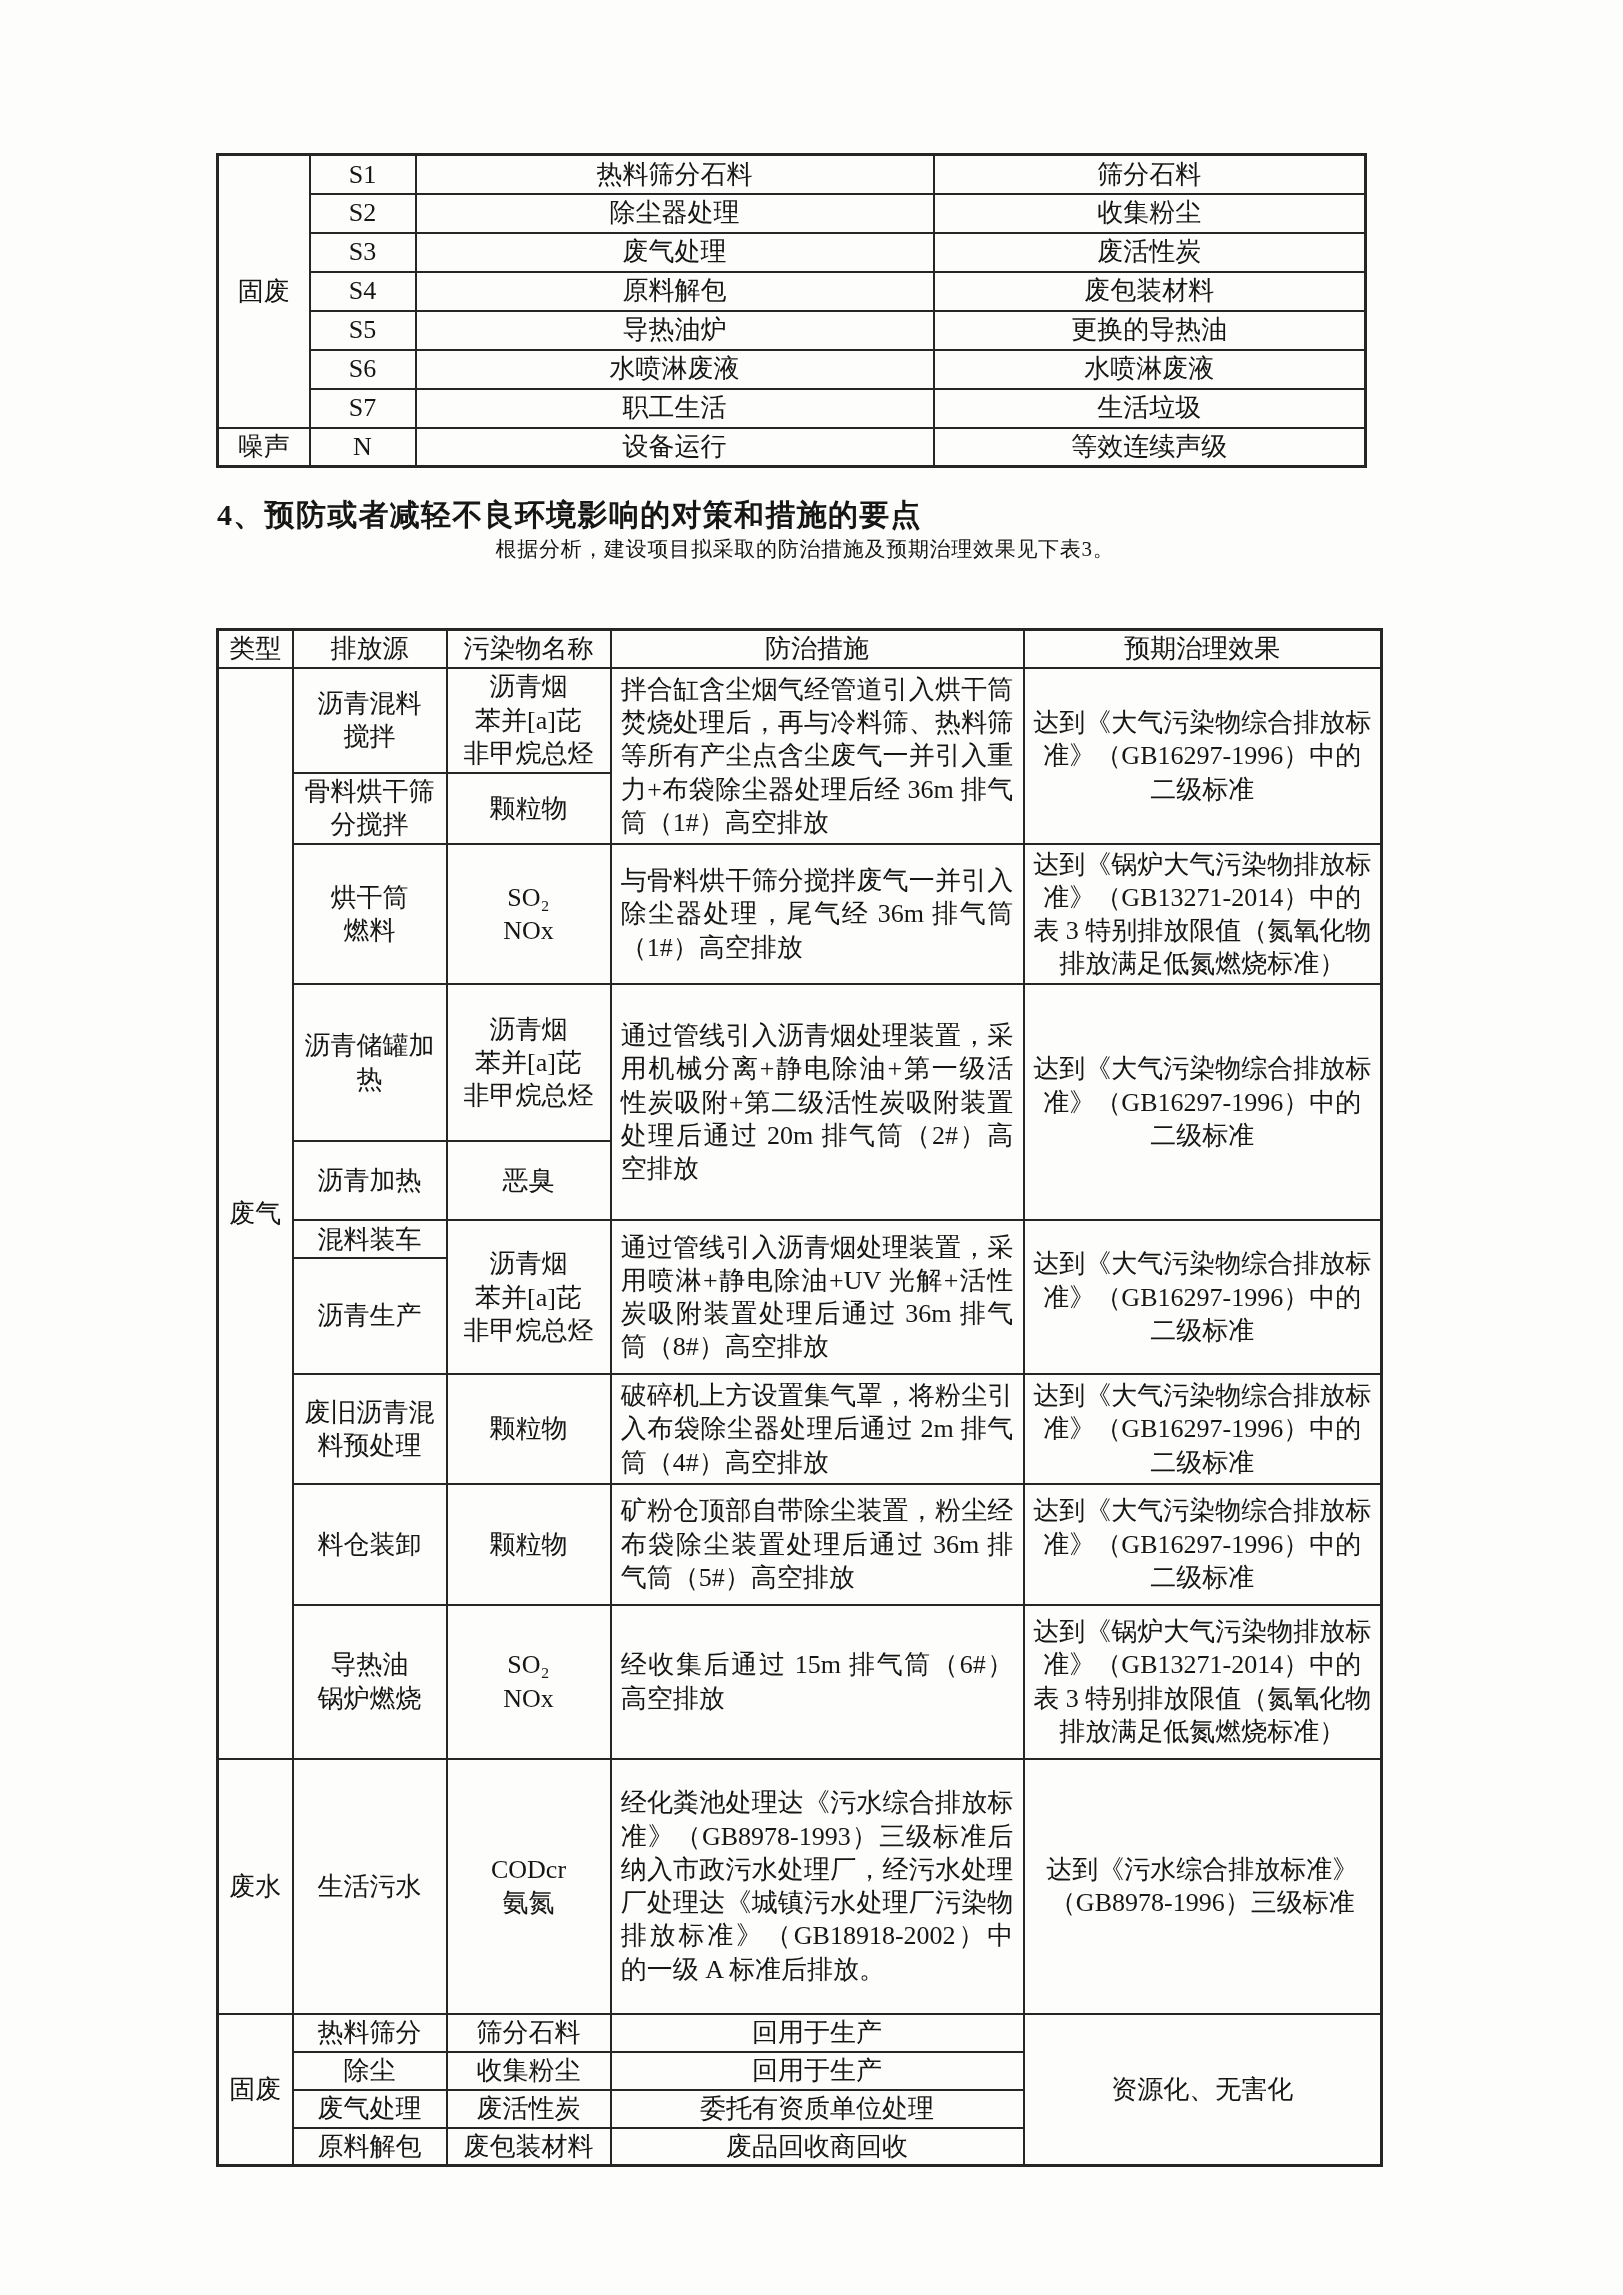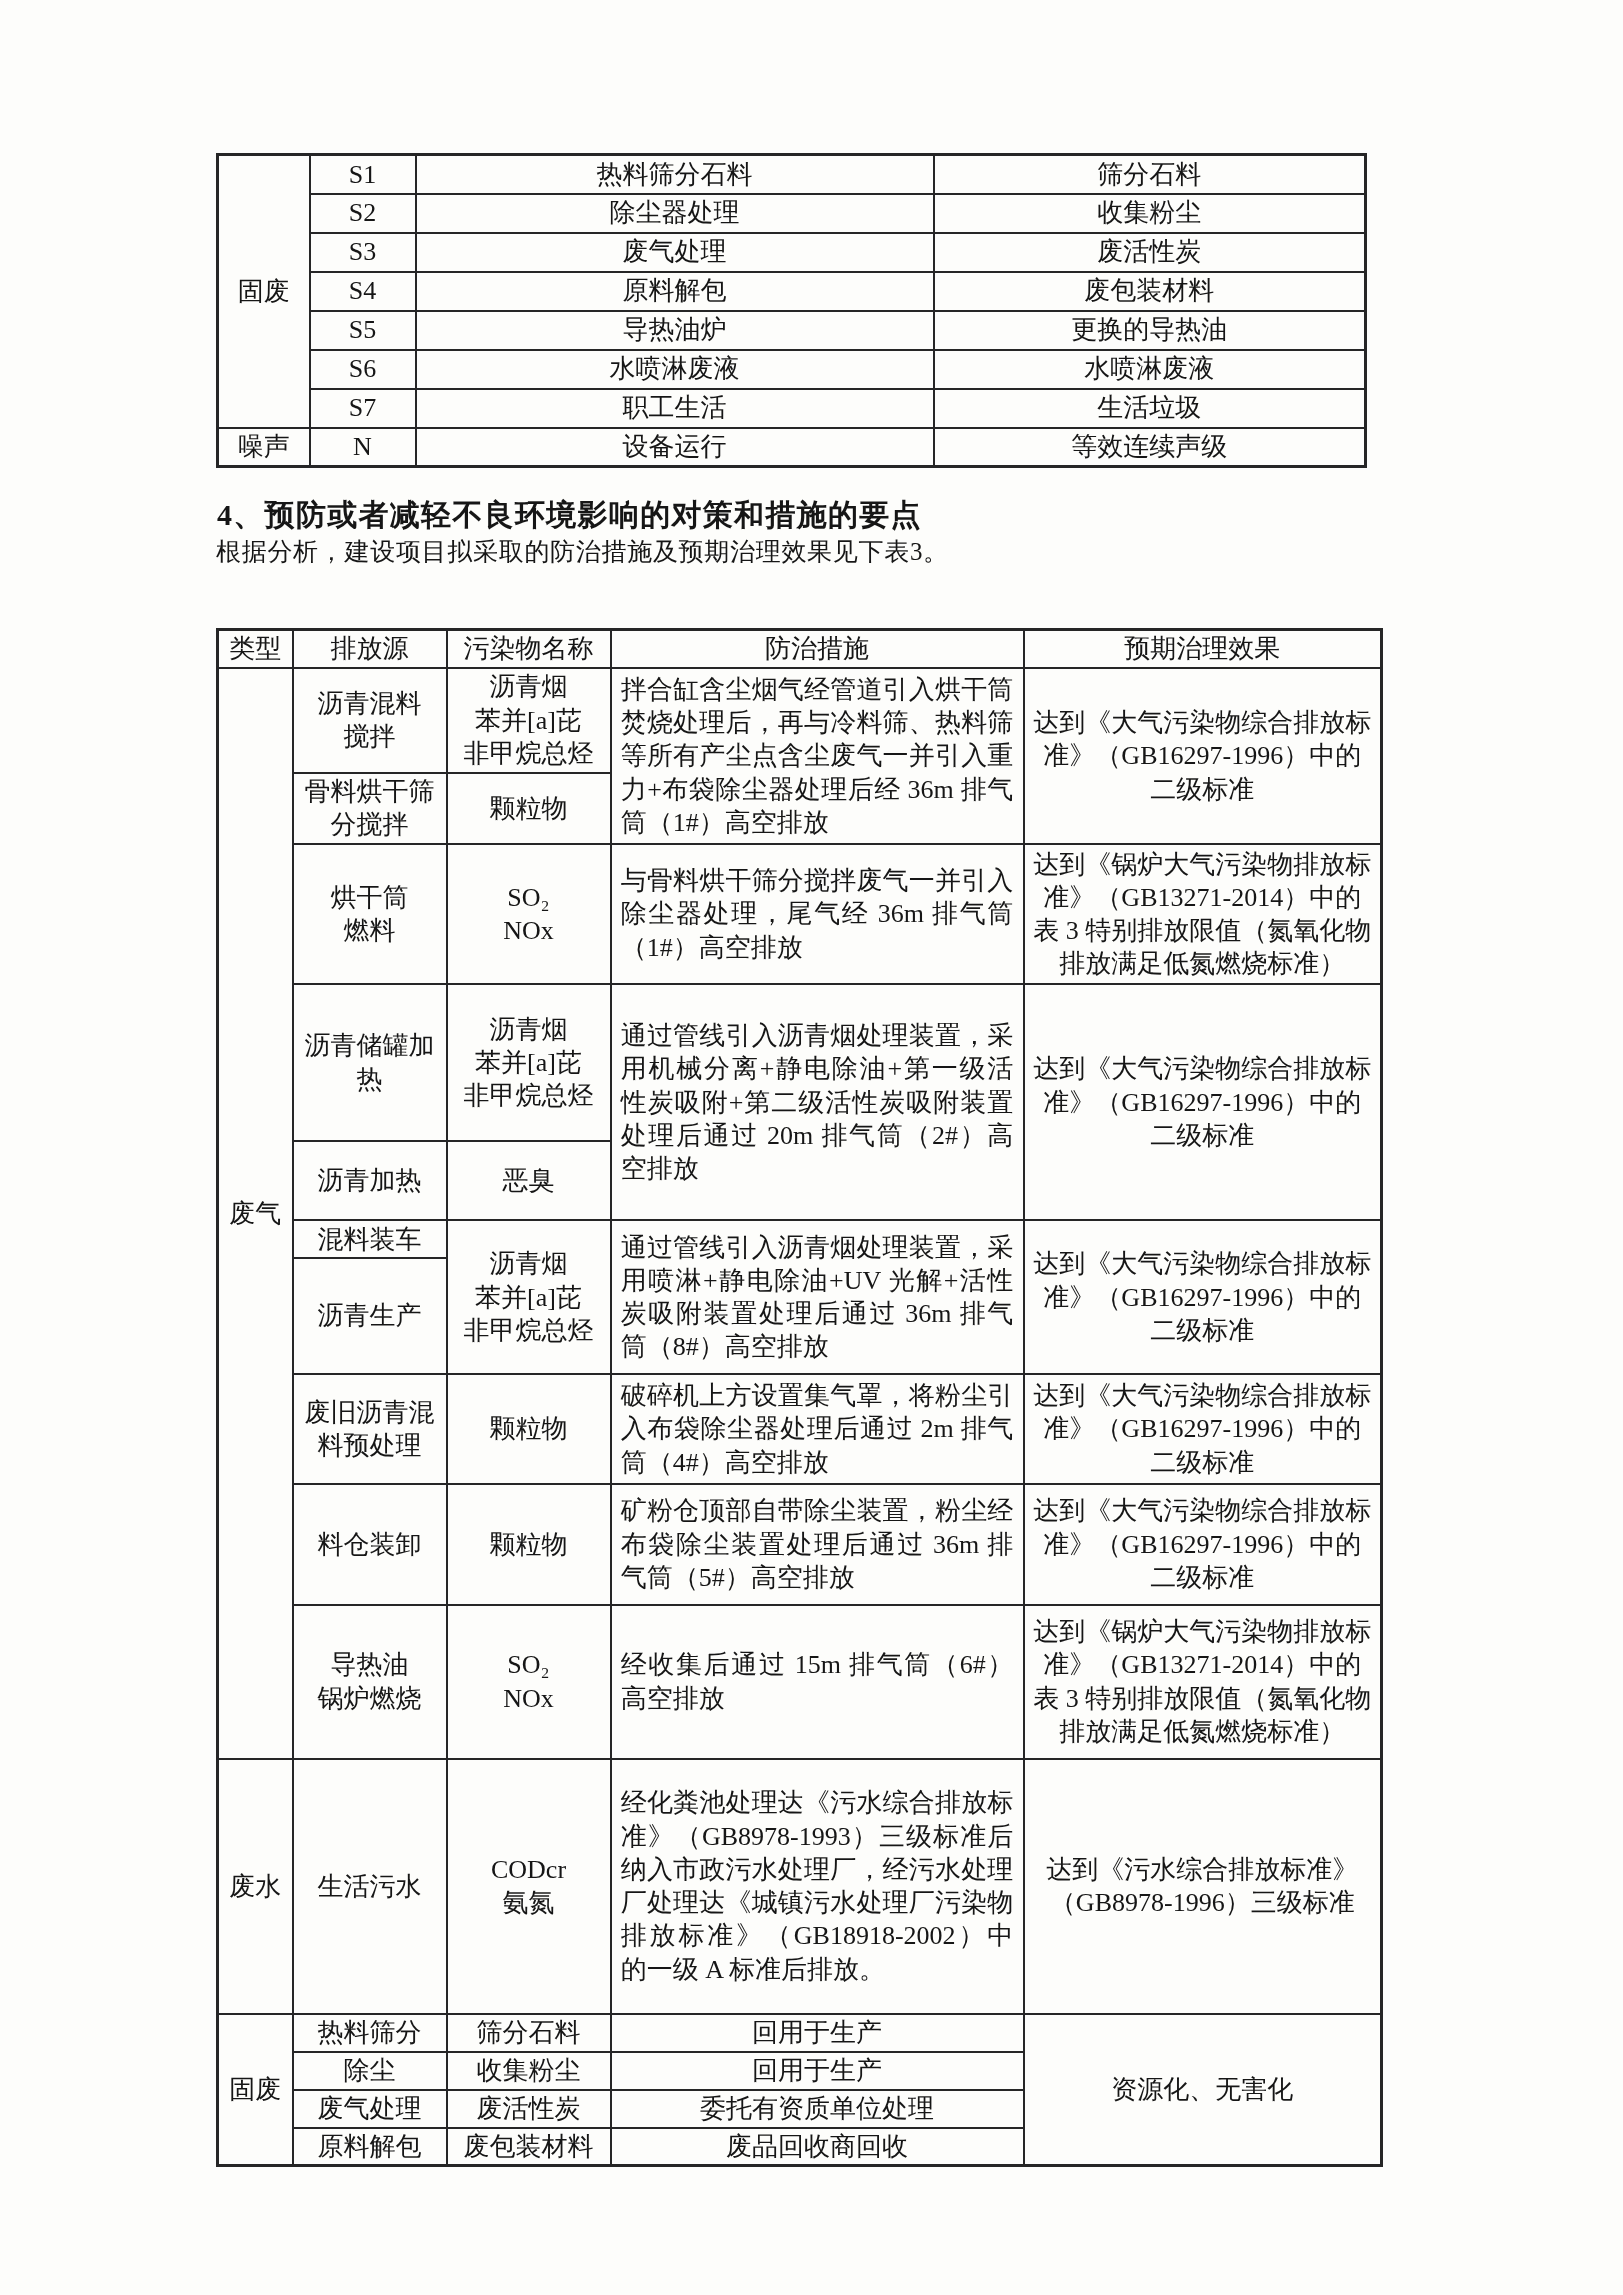--- a/index.html
+++ b/index.html
@@ -27,21 +27,21 @@
   .t3{position:absolute;left:216px;top:628px;width:1165px;border:3.9px solid #262626;}
   .t3 td.measure{text-align:justify;text-justify:inter-character;padding:3.9px 9.2px;}
   .t3 td.effect{padding:2.6px 6.5px;}
   .hdr td{font-size:26px;}
   .heading{
     position:absolute;left:217px;top:477px;width:1165px;
     font-size:30px;font-weight:bold;letter-spacing:1.3px;margin-top:18px;
   }
   .para{
     position:absolute;left:216px;top:535px;width:1178px;
-    font-size:25px;letter-spacing:0.7px;
+    font-size:21px;letter-spacing:0.7px;text-align:center;
   }
   .caption{
     position:absolute;left:216px;top:590px;width:1165px;
     font-size:25px;text-align:center;letter-spacing:0.7px;
   }
 </style>
 </head>
 <body>
 
 <div class="page">

